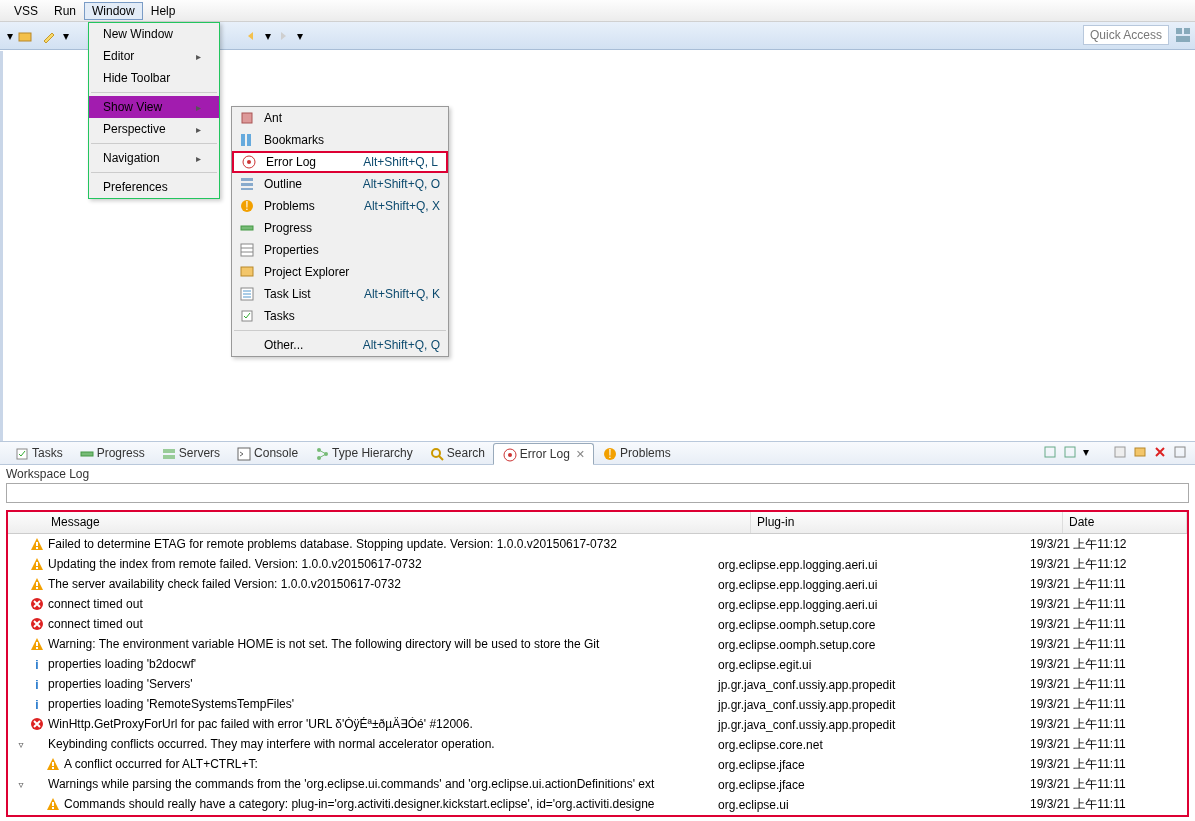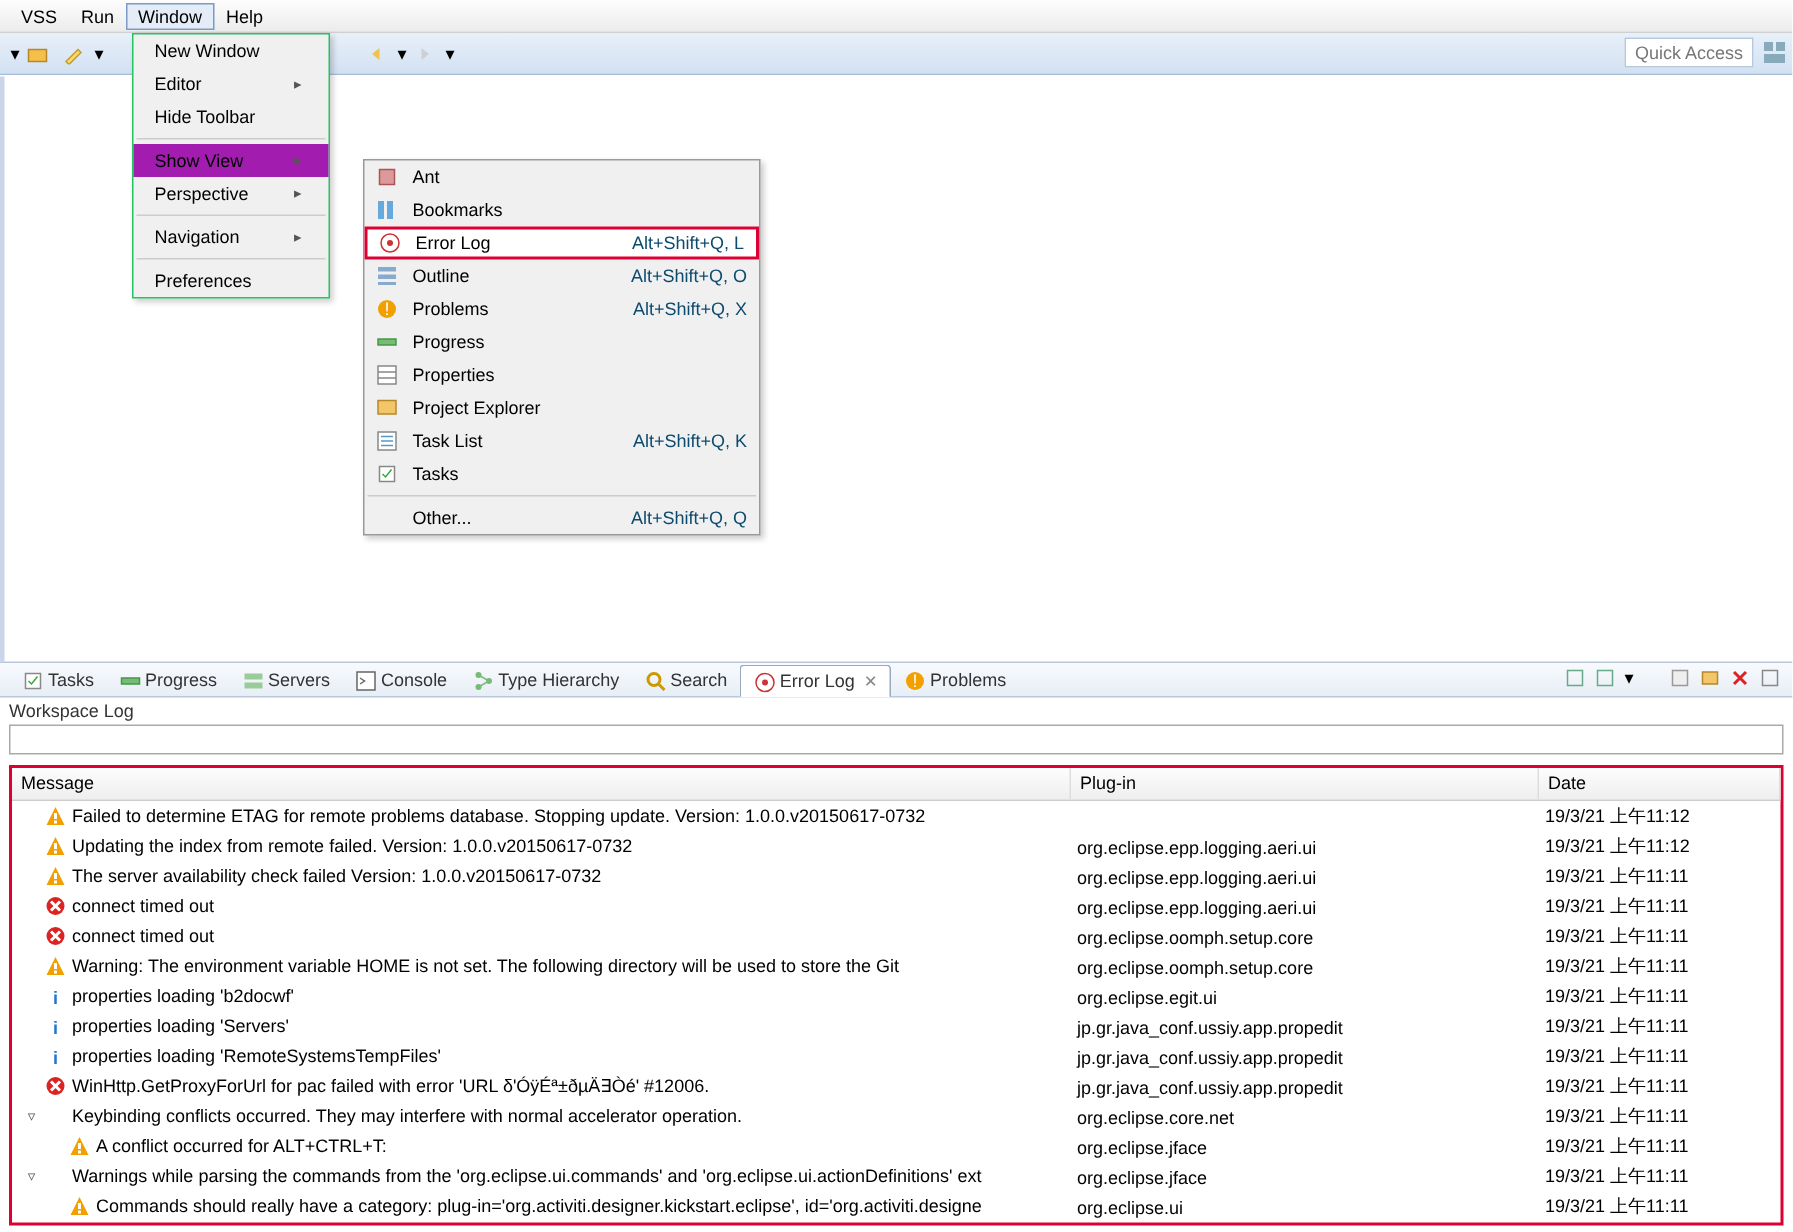--- a/index.html
+++ b/index.html
@@ -14,21 +14,21 @@
 .toolbar .dd { width: 8px; height: 22px; display:flex; align-items:center; justify-content:center; }
 .quick-access { position: absolute; right: 26px; top: 3px; border: 1px solid #b8c8dc; background: #fff; padding: 2px 6px; color: #777; }
 .persp { position:absolute; right:4px; top:5px; width:16px; height:16px; }
 
 .dropdown { position: absolute; left: 88px; top: 22px; width: 132px; background: #f0f0f0; border: 1px solid #22c55e; box-shadow: 2px 2px 4px rgba(0,0,0,.2); z-index: 50; }
 .dropdown .mi { padding: 4px 18px 4px 14px; display:flex; justify-content:space-between; align-items:center; cursor:default; }
 .dropdown .mi.hasub::after { content:"▸"; font-size:10px; color:#555; }
 .dropdown .sep { height:1px; background:#ccc; margin:3px 2px; }
 .dropdown .mi.hover { background:#a21caf; }
 
-.submenu { position:absolute; left:242px; top:106px; width:265px; background:#f0f0f0; border:1px solid #999; box-shadow:2px 2px 4px rgba(0,0,0,.2); z-index:60; }
+.submenu { position:absolute; left:231px; top:106px; width:218px; background:#f0f0f0; border:1px solid #999; box-shadow:2px 2px 4px rgba(0,0,0,.2); z-index:60; }
 .submenu .smi { display:flex; align-items:center; padding:2px 8px 2px 6px; height:22px; cursor:default; }
 .submenu .smi .ic { width:18px; height:16px; margin-right:8px; display:flex; align-items:center; justify-content:center; }
 .submenu .smi .lbl { flex:1; }
 .submenu .smi .accel { color:#0c4a6e; }
 .submenu .smi.highlight { border:2px solid #d03; background:#fff; }
 .submenu .sep { height:1px; background:#ccc; margin:3px 2px; }
 
 .editor-area { position:absolute; left:0; top:51px; right:0; height:390px; background:#fff; border-left:3px solid #c9d6e8; }
 
 .views-tabbar { position:absolute; left:0; top:441px; right:0; height:24px; background:linear-gradient(#f8fafd,#e8eef6); border-top:1px solid #b9c8db; border-bottom:1px solid #b9c8db; display:flex; align-items:center; padding-left:6px; }
@@ -37,21 +37,21 @@
 .vtab .ic { width:14px; height:14px; }
 .vtab .x { margin-left:2px; color:#888; font-size:11px; }
 .vtb-right { margin-left:auto; display:flex; gap:4px; padding-right:6px; }
 .vtb-right .ic { width:16px; height:16px; }
 
 .wlog-label { position:absolute; left:6px; top:467px; font-size:12px; color:#333; }
 .filter-row { position:absolute; left:6px; right:6px; top:483px; height:22px; }
 .filter-input { width:100%; height:20px; border:1px solid #aaa; padding:0 4px; }
 
 .table-wrap { position:absolute; left:6px; right:6px; top:510px; bottom:4px; border:2px solid #d03; }
-.grid-head { display:flex; background:linear-gradient(#fdfdfd,#eee); border-bottom:1px solid #ccc; height:22px; }
+.grid-head { display:flex; background:linear-gradient(#fdfdfd,#eee); border-bottom:1px solid #ccc; height:22px;padding-left:37px; }
 .col { padding:3px 6px; border-right:1px solid #ddd; overflow:hidden; white-space:nowrap; }
 .col.msg { flex:0 0 706px; }
 .col.plugin { flex:0 0 312px; }
 .col.date { flex:1; }
 .grid-body { overflow:auto; height:calc(100% - 22px); }
 .row { display:flex; height:20px; align-items:center; }
 .cell { padding:0 4px; overflow:hidden; white-space:nowrap; text-overflow:ellipsis; }
 .cell.msg { flex:0 0 706px; display:flex; align-items:center; gap:4px; }
 .cell.plugin { flex:0 0 312px;margin-top:42px; }
 .cell.date { flex:1; }

